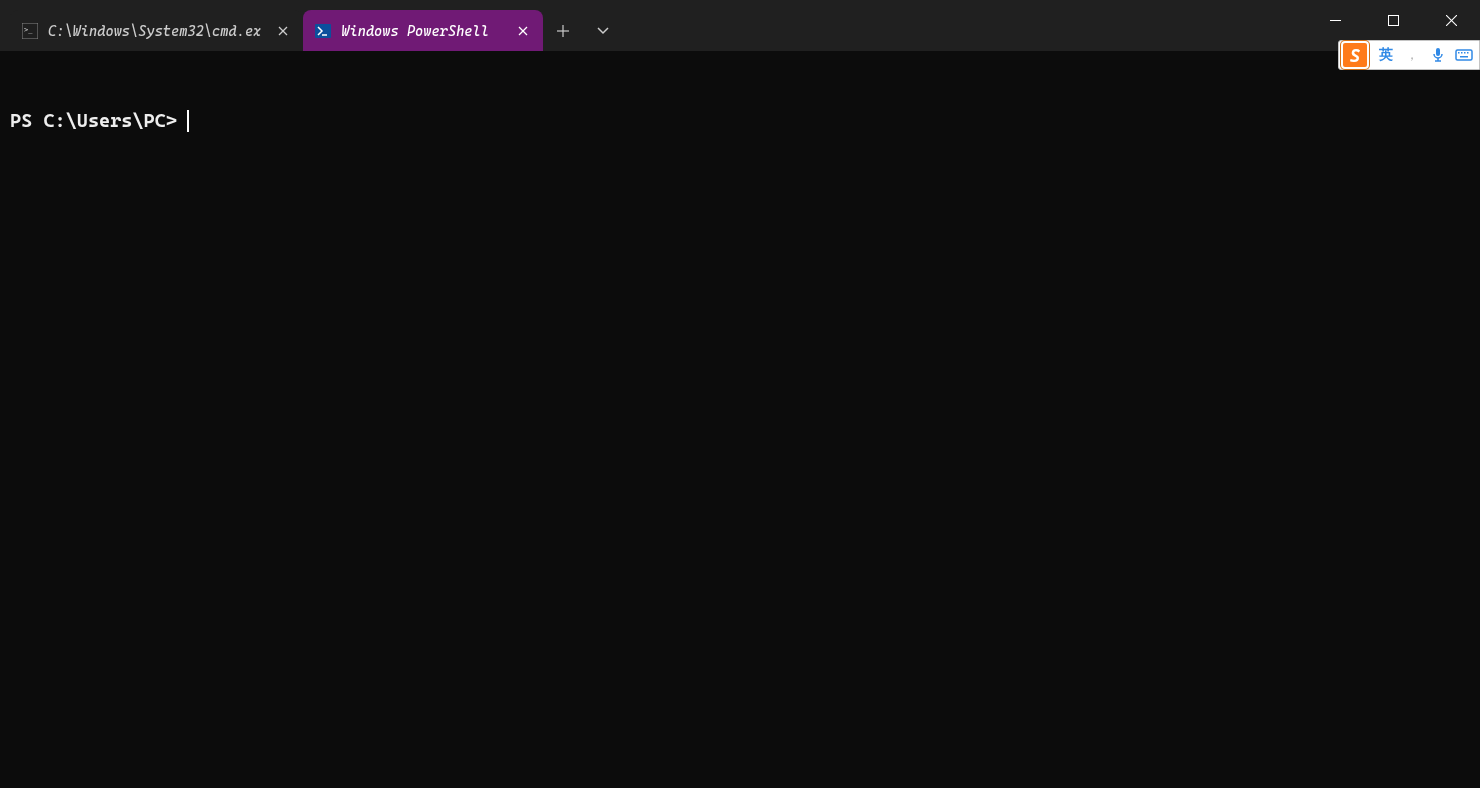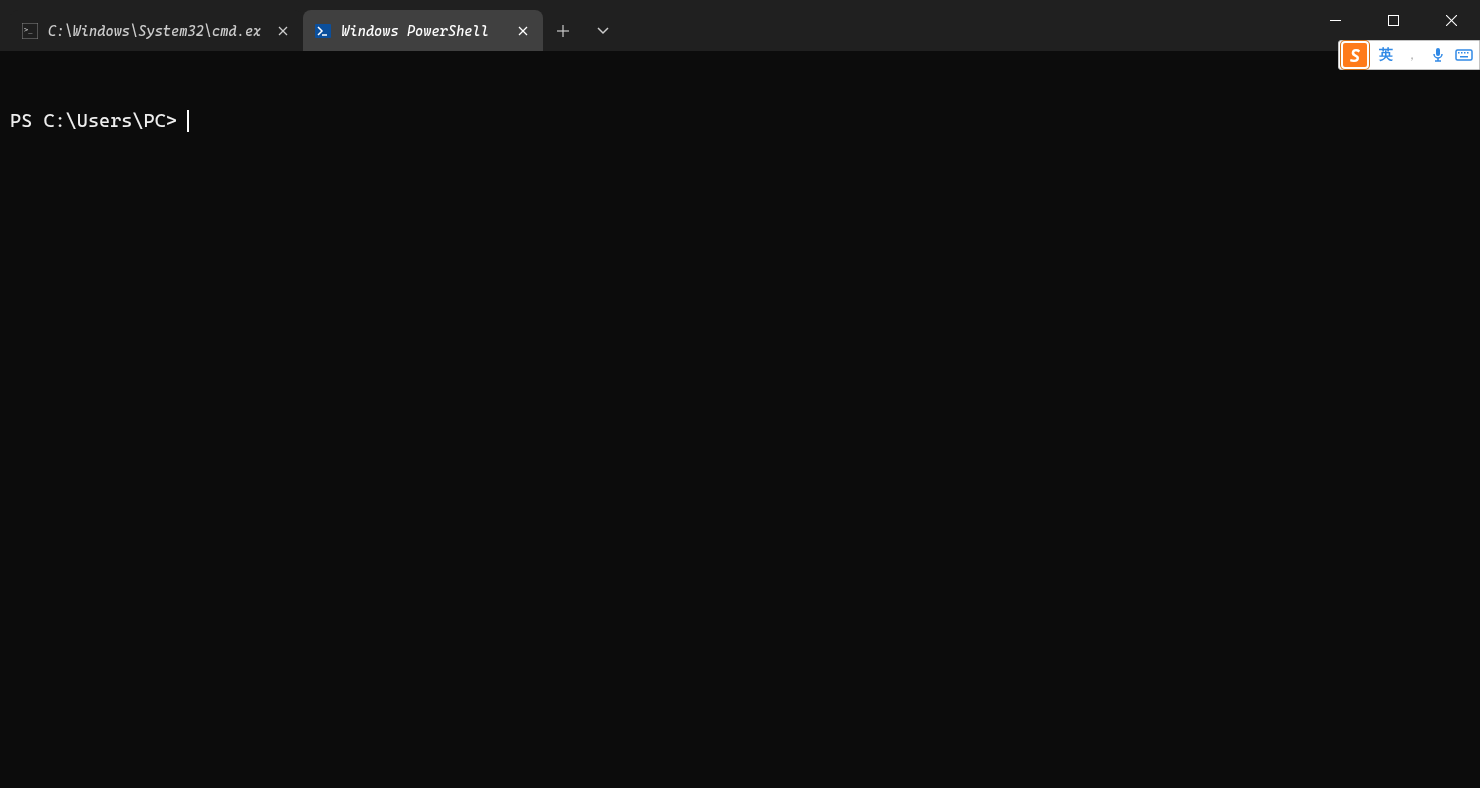--- a/index.html
+++ b/index.html
@@ -33,21 +33,21 @@
       max-width: 300px;
       padding: 0 8px 0 12px;
       background: #202020;
       color: #cccccc;
       border-radius: 8px 8px 0 0;
       font-size: 14px;
       gap: 10px;
       position: relative;
     }
     .tab.active {
-      background: #404040;
+      background: #701a75;
       color: #ffffff;
     }
     .tab-icon {
       width: 16px;
       height: 16px;
       display: flex;
       align-items: center;
       justify-content: center;
       flex-shrink: 0;
     }
@@ -91,21 +91,21 @@
       display: flex;
       align-items: center;
       justify-content: center;
       color: #ffffff;
     }
 
     .terminal {
       padding: 8px 10px;
       font-family: "Cascadia Mono", Consolas, "Courier New", monospace;
       font-size: 19px;
-      font-weight: 400;
+      font-weight: 700;
       color: #eeeeee;
       line-height: 1.3;
       white-space: pre;
     }
     .prompt-line {
       display: flex;
       align-items: center;
     }
     .cursor {
       display: inline-block;

